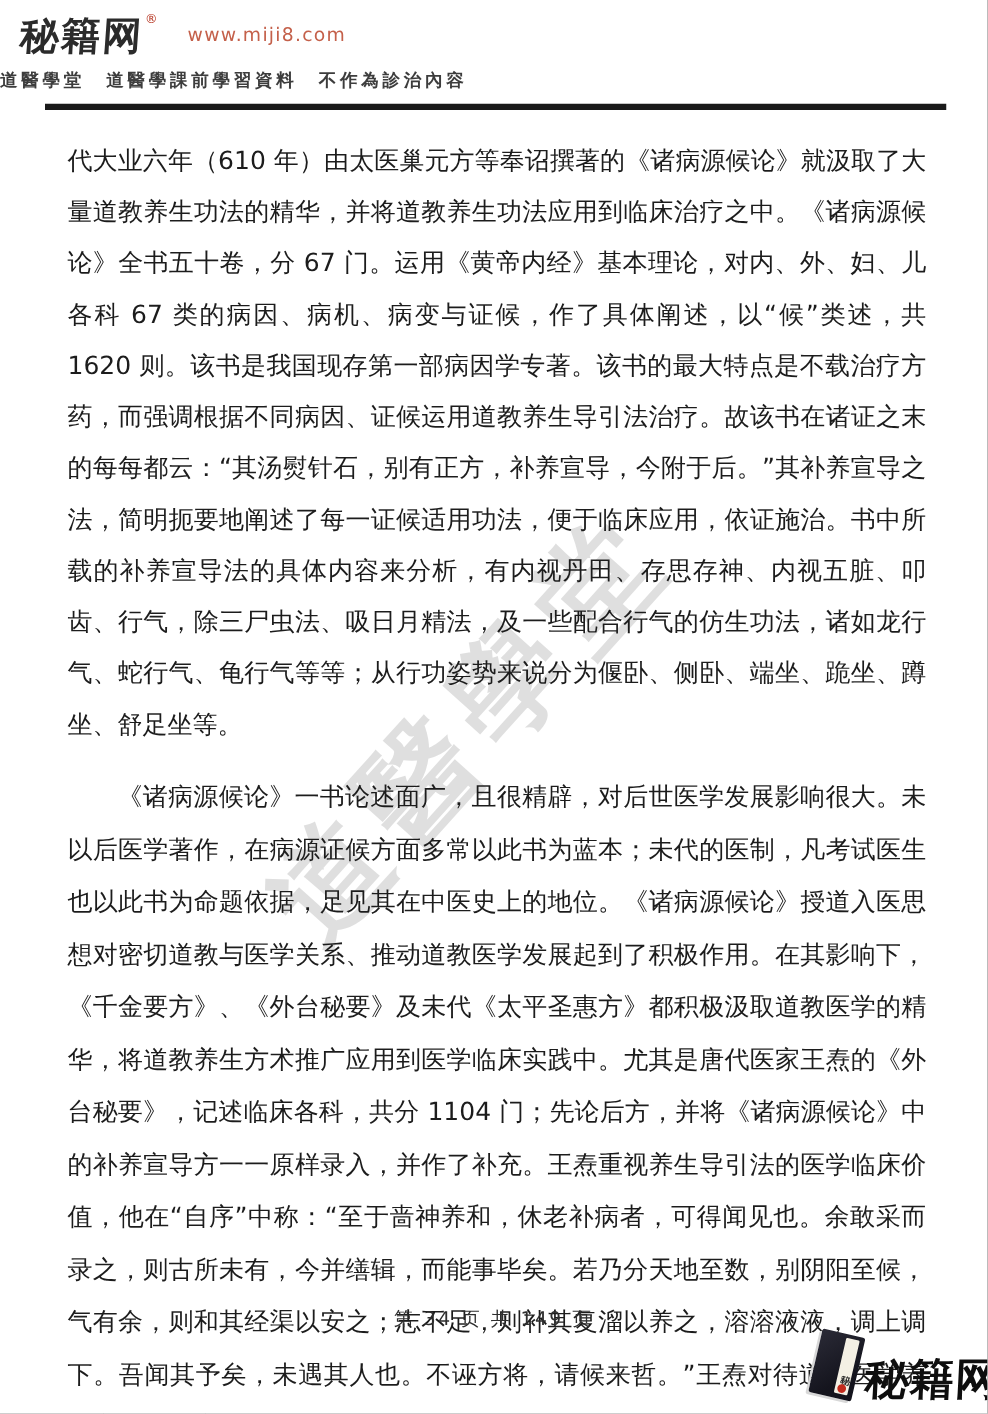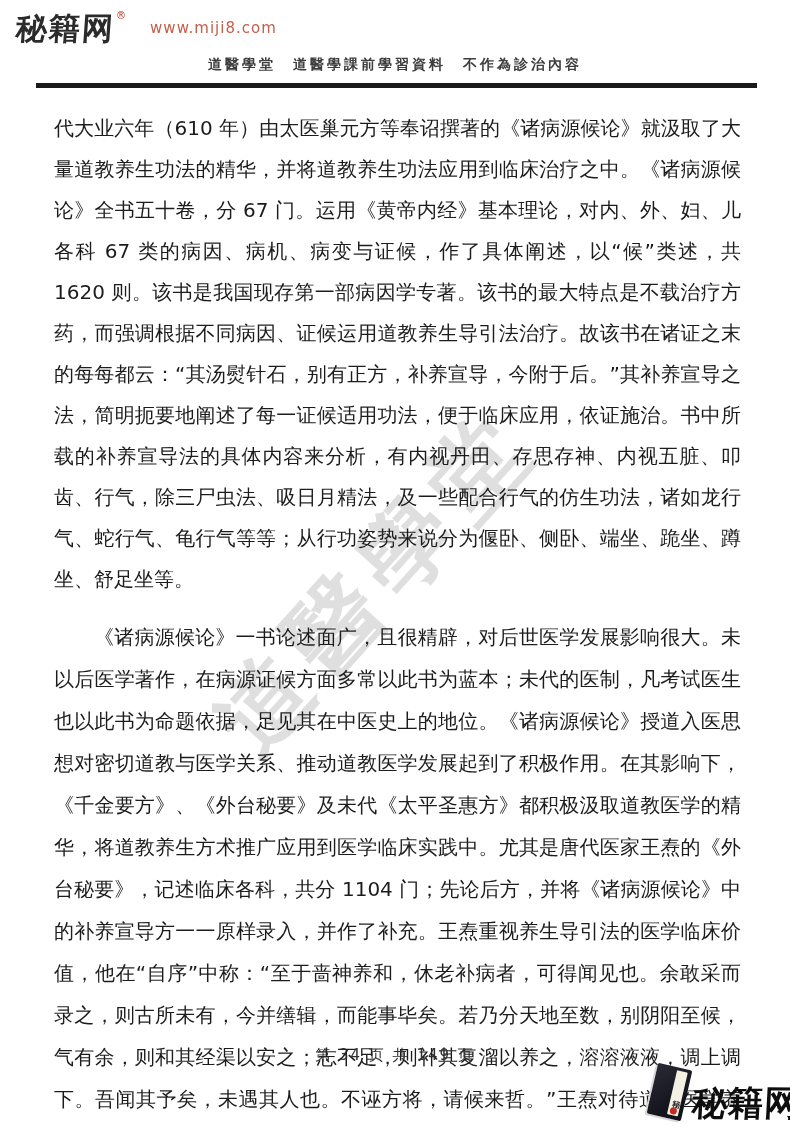--- a/index.html
+++ b/index.html
@@ -21,21 +21,21 @@
     letter-spacing:2px;
   }
   .reg{color:#b5321e;font-size:10px;vertical-align:top;position:relative;top:2px;margin-left:1px;}
   .site-url{
     font-size:15px;color:#c4604a;letter-spacing:1px;
     margin-left:19px;vertical-align:6px;
   }
   
   .header-line{
     position:absolute;left:0;right:0;top:56px;
-    text-align:center;
+    text-align:left;
     font-size:14px;font-weight:600;color:#3d3d3d;
     letter-spacing:3px;
   }
   .rule{
     position:absolute;left:36px;top:83px;
     width:721px;height:5px;background:#1a1a1a;
   }
   
   .watermark{
     position:absolute;left:152px;top:522px;

